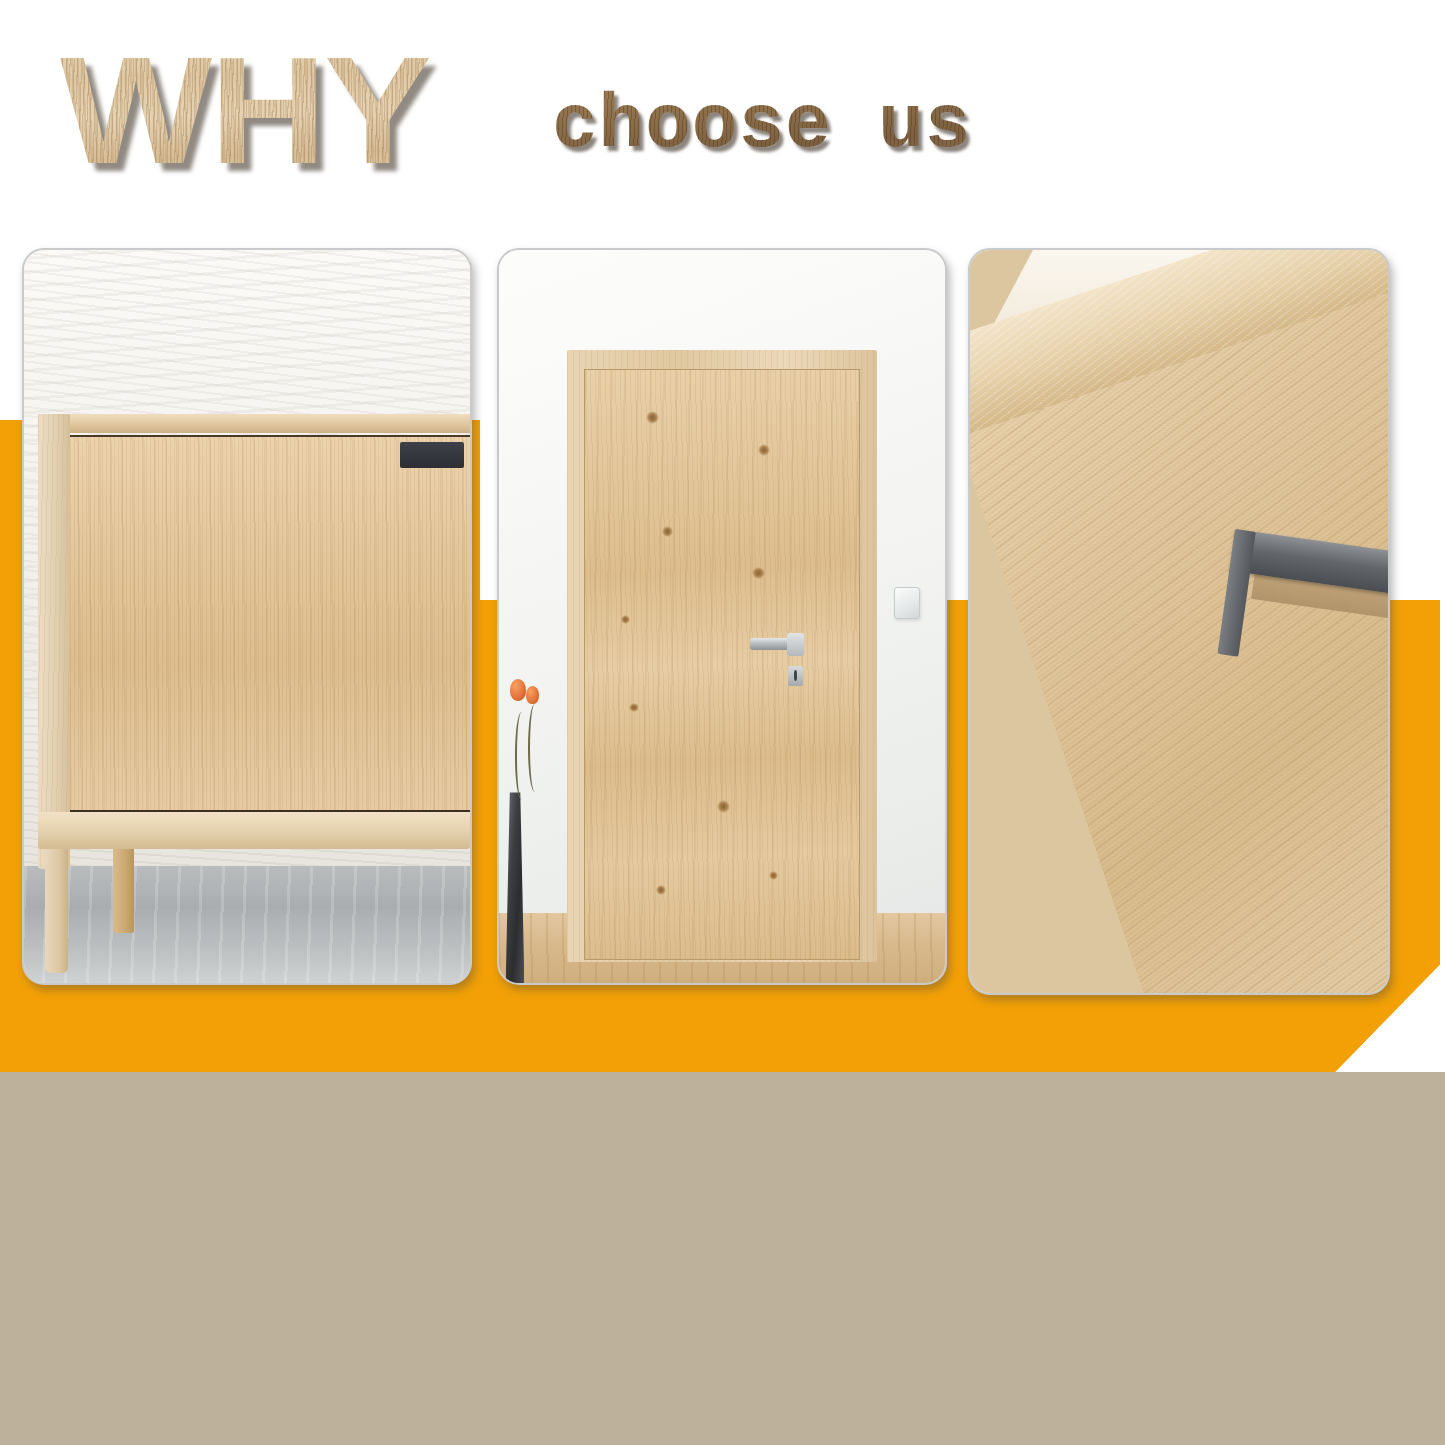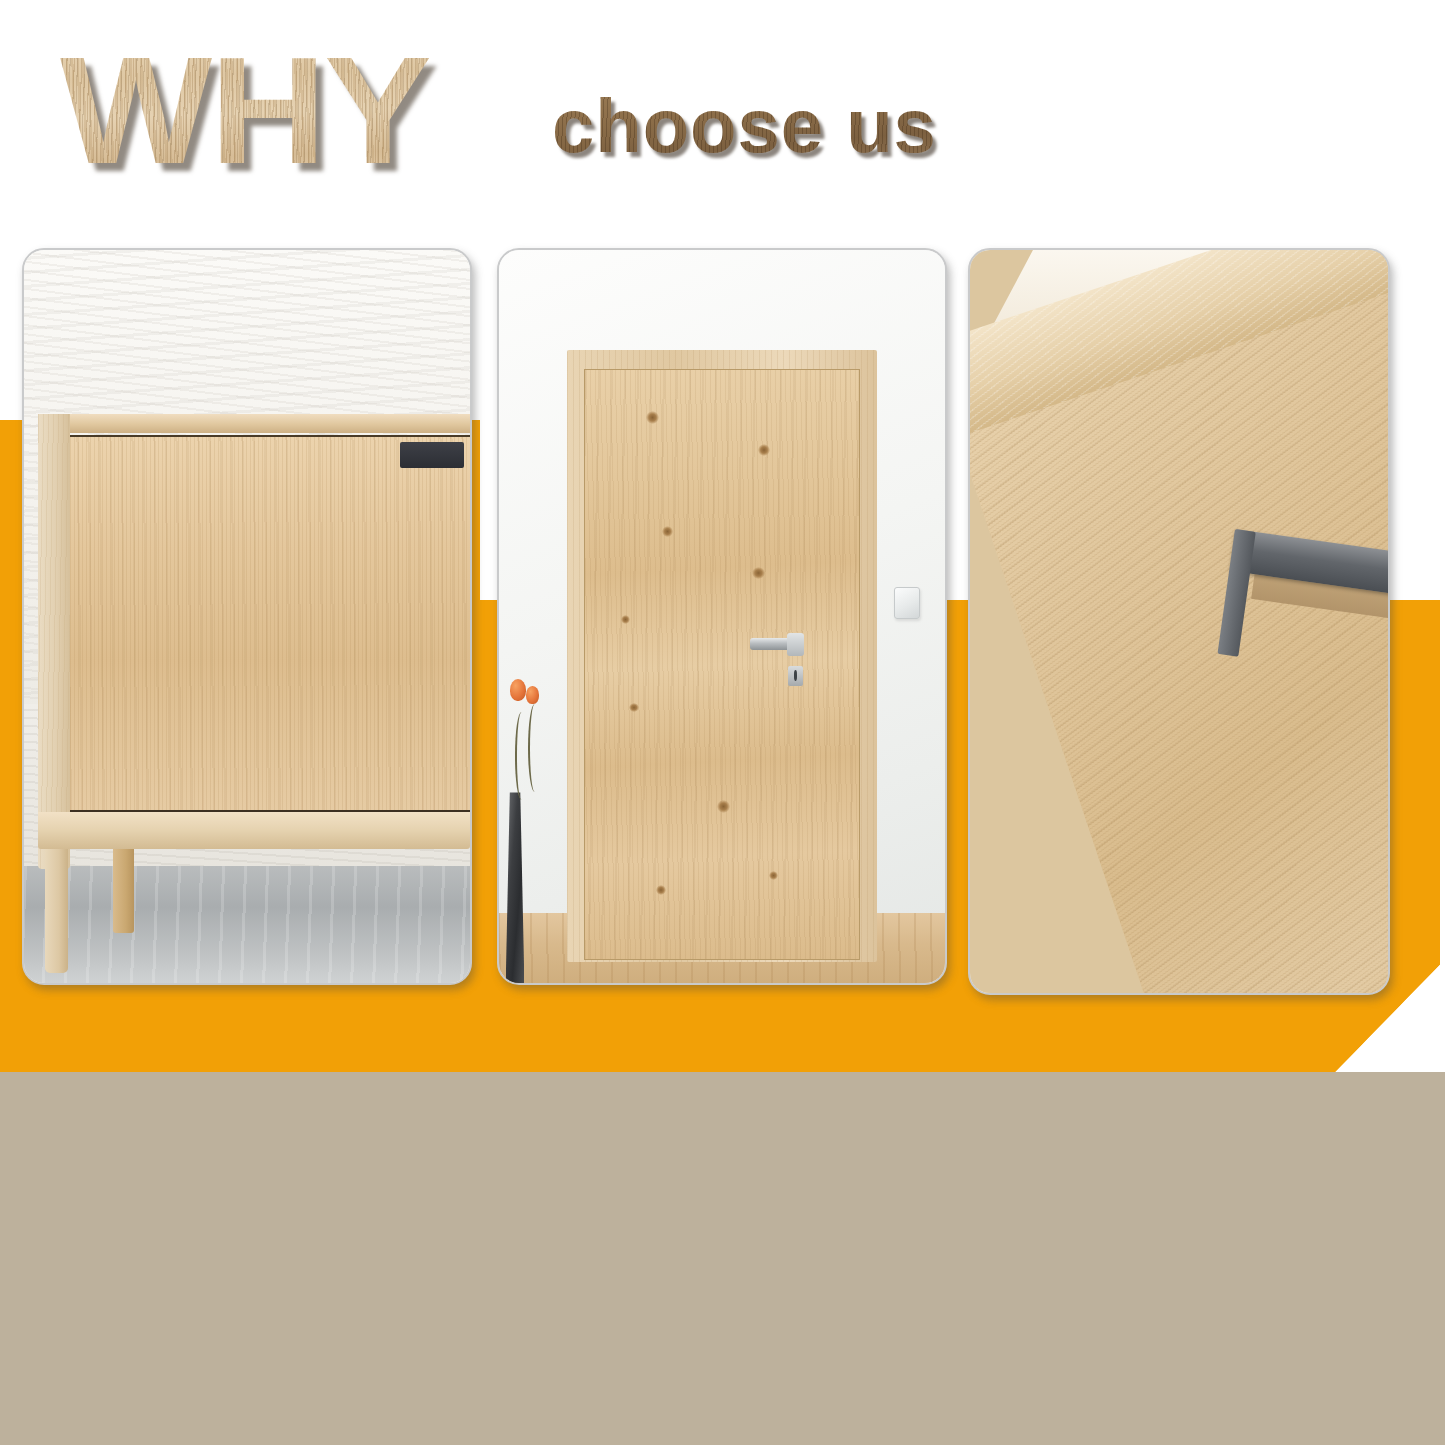--- a/index.html
+++ b/index.html
@@ -34,21 +34,21 @@
       repeating-linear-gradient(88deg,
         rgba(168,132,84,.22) 0px, rgba(168,132,84,.22) 2px,
         rgba(255,255,255,0) 2px, rgba(255,255,255,0) 5px),
       linear-gradient(178deg,#e8d5b6 0%,#dfc8a4 28%,#e6d2b2 52%,#d7bd97 78%,#e3cdab 100%);
     -webkit-background-clip:text;
     background-clip:text;
     filter:drop-shadow(7px 8px 2px rgba(55,42,28,.55));
   }
   .choose-word {
     position:absolute; left:552px; top:88px;
-    font-family:Liberation Sans, sans-serif;
+    font-family:Liberation Mono, monospace;
     font-size:76px; font-weight:bold; line-height:1;
     letter-spacing:1px;
     -webkit-text-fill-color:transparent;
     background-image:
       repeating-linear-gradient(93deg,
         rgba(60,40,20,.30) 0px, rgba(60,40,20,.30) 1px,
         rgba(255,255,255,0) 1px, rgba(255,255,255,0) 4px),
       linear-gradient(175deg,#9b7c56 0%,#8a6c48 40%,#7c6040 70%,#8e7150 100%);
     -webkit-background-clip:text;
     background-clip:text;

